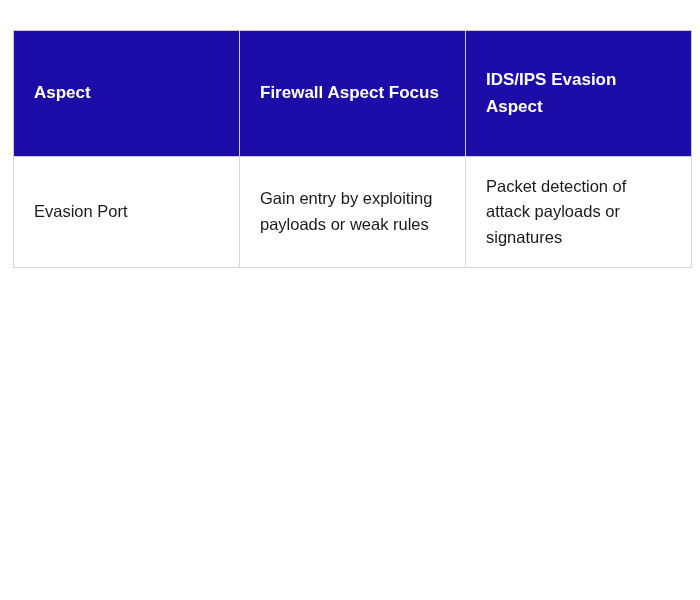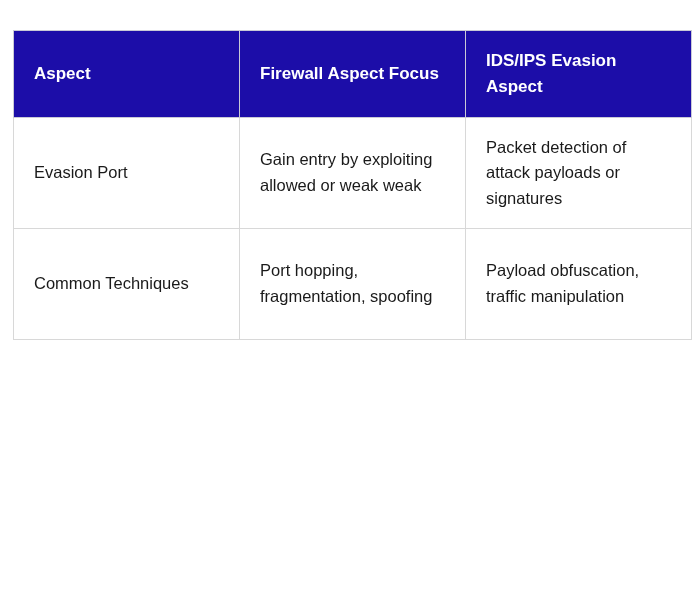--- a/index.html
+++ b/index.html
@@ -15,21 +15,21 @@
     border-collapse: collapse;
     table-layout: fixed;
   }
   .comparison-table th, .comparison-table td {
     border: 1px solid #d8d8d8;
     vertical-align: middle;
     text-align: left;
     padding: 10px 26px 10px 20px;
     width: 33.33%;
   }
-  .comparison-table thead tr { height: 87px; }
+  .comparison-table thead tr { height: 126px; }
   .comparison-table tbody tr { height: 111px; }
   .comparison-table th {
     background: #1c0da8;
     color: #ffffff;
     font-size: 17px;
     font-weight: 700;
     line-height: 1.55;
     border-color: #c9c9d6;
   }
   .comparison-table td {
@@ -47,22 +47,17 @@
   <thead>
     <tr>
       <th>Aspect</th>
       <th>Firewall Aspect Focus</th>
       <th>IDS/IPS Evasion Aspect</th>
     </tr>
   </thead>
   <tbody>
     <tr>
       <td>Evasion Port</td>
-      <td>Gain entry by exploiting allowed or weak weak</td>
+      <td>Gain entry by exploiting payloads or weak rules</td>
       <td>Packet detection of attack payloads or signatures</td>
-    </tr>
-    <tr>
-      <td>Common Techniques</td>
-      <td>Port hopping, fragmentation, spoofing</td>
-      <td>Payload obfuscation, traffic manipulation</td>
     </tr>
   </tbody>
 </table>
 
 </body></html>

